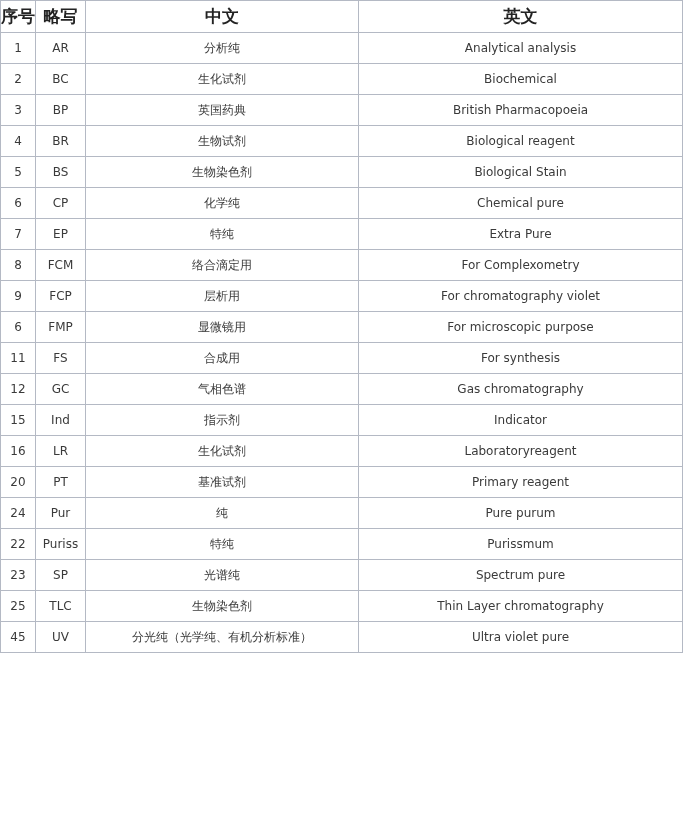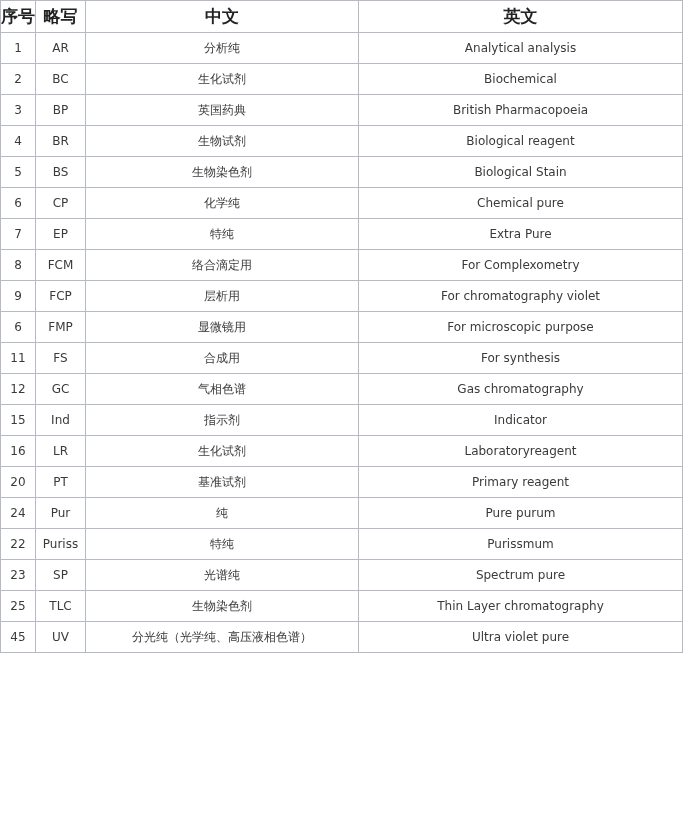--- a/index.html
+++ b/index.html
@@ -174,17 +174,17 @@
       </tr>
       <tr>
         <td>25</td>
         <td>TLC</td>
         <td>生物染色剂</td>
         <td>Thin Layer chromatography</td>
       </tr>
       <tr>
         <td>45</td>
         <td>UV</td>
-        <td>分光纯（光学纯、高压液相色谱）</td>
+        <td>分光纯（光学纯、有机分析标准）</td>
         <td>Ultra violet pure</td>
       </tr>
     </tbody>
 </table>
 
 </body></html>

